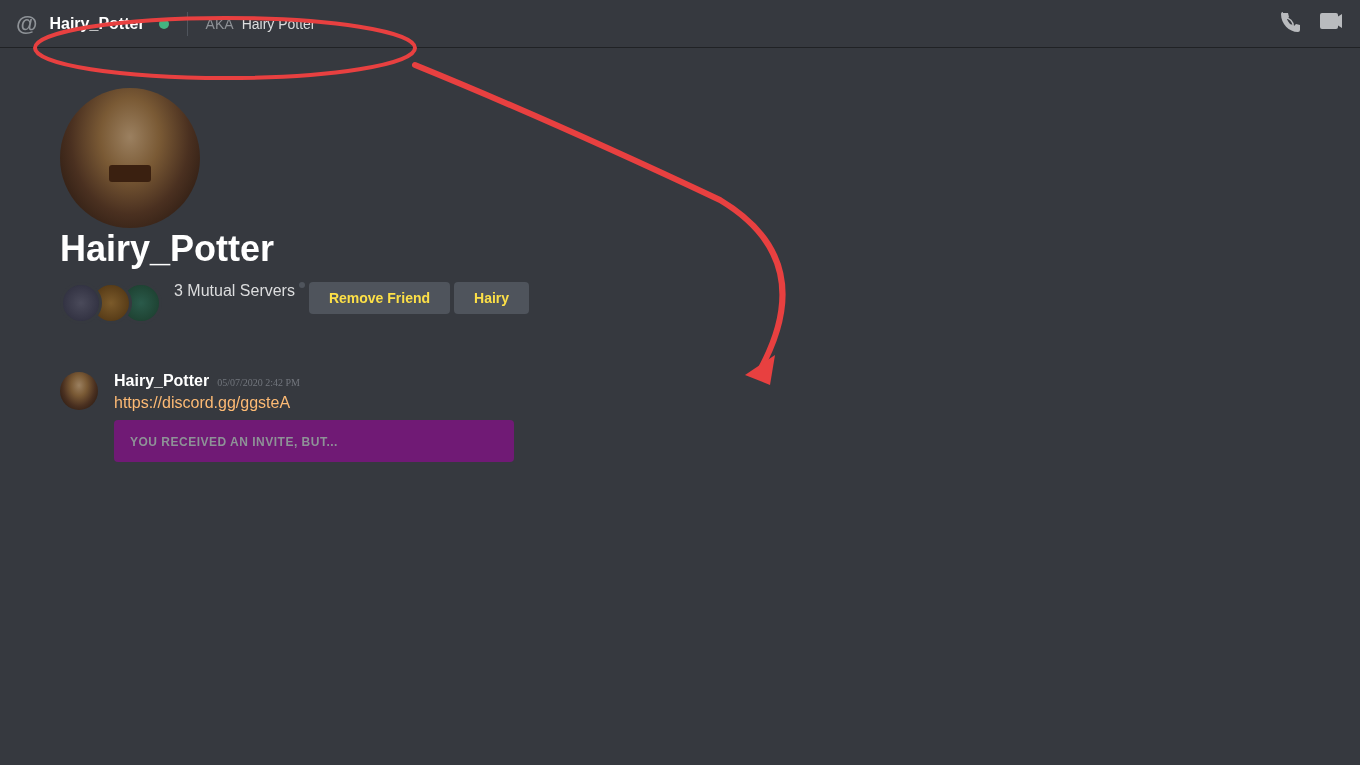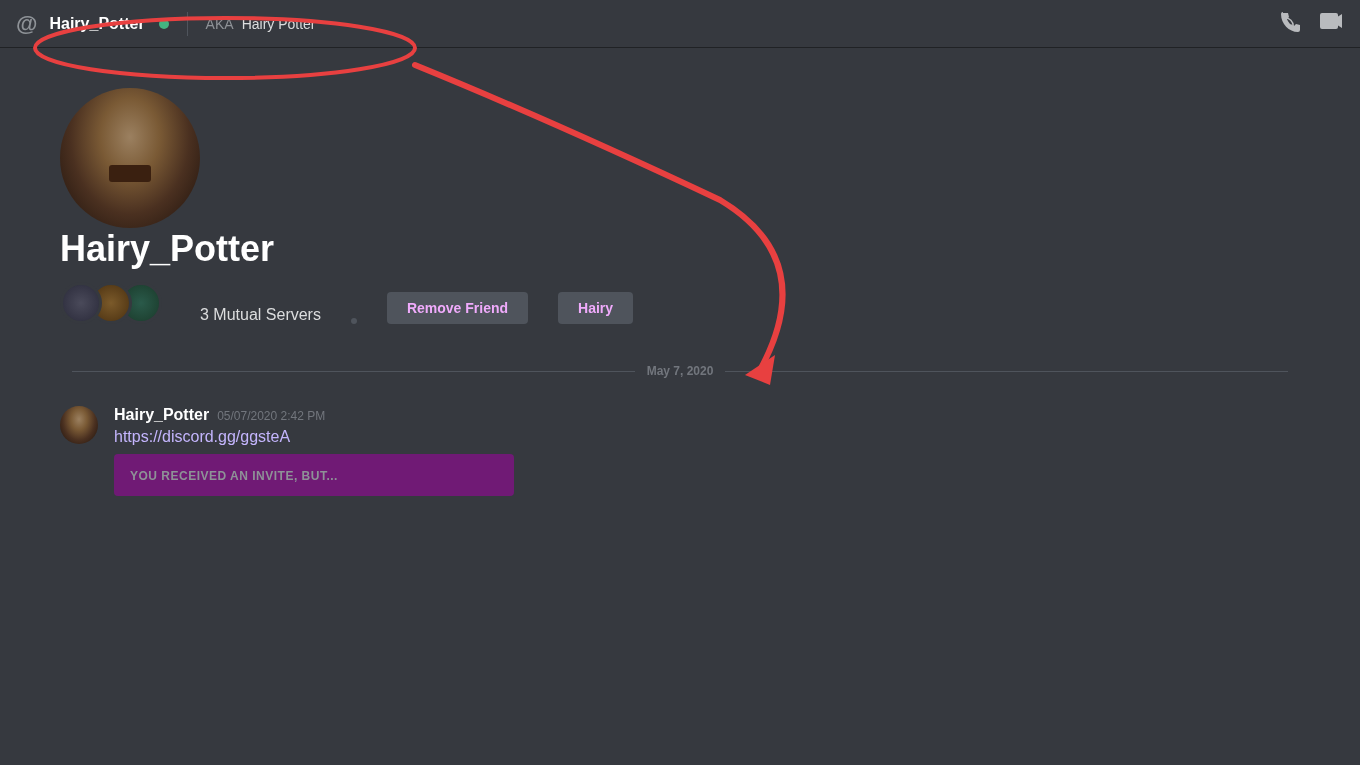--- a/index.html
+++ b/index.html
@@ -101,22 +101,22 @@
     }
 
     .dm-history-text .mention {
       color: #ffffff;
       font-weight: 600;
     }
 
     
     .mutual-row {
       display: flex;
-      align-items: flex-end;
-      gap: 30px;
+      align-items: flex-start;
+      gap: 4px;
       margin-bottom: 40px;
     }
 
     .mutual-avatars {
       display: flex;
       align-items: center;
     }
 
     .mutual-avatar {
       width: 42px;
@@ -160,21 +160,21 @@
     }
 
     .action-button {
       padding: 8px 20px;
       border-radius: 4px;
       font-size: 14px;
       font-weight: 600;
       cursor: pointer;
       border: none;
       background-color: #4f545c;
-      color: #f0abfc;
+      color: #fde047;
     }
 
     
     .date-divider {
       display: flex;
       align-items: center;
       justify-content: center;
       margin: 20px 0;
       color: #72767d;
       font-size: 12px;
@@ -210,26 +210,27 @@
       margin-bottom: 4px;
     }
 
     .message-author {
       font-size: 16px;
       font-weight: 600;
       color: #ffffff;
     }
 
     .message-timestamp {
-      font-size: 12px;
+      font-size: 10px;
       color: #72767d;
+      font-family: Liberation Serif, serif;
     }
 
     .message-link {
-      color: #c4b5fd;
+      color: #fdba74;
       font-size: 16px;
       text-decoration: none;
     }
 
     .invite-box {
       background-color: #701a75;
       border-radius: 4px;
       padding: 12px 16px;
       margin-top: 8px;
       max-width: 400px;
@@ -338,23 +339,20 @@
       <div class="mutual-avatar srv3">
         <div class="mutual-avatar-inner"></div>
       </div>
     </div>
     <span class="mutual-text">3 Mutual Servers</span>
     <div class="separator-dot"></div>
     <button class="action-button">Remove Friend</button>
     <button class="action-button">Hairy</button>
   </div>
 
-  <div class="date-divider">
-    <span>May 7, 2020</span>
-  </div>
 
   <div class="message-container">
     <div class="small-avatar-img"></div>
     <div class="message-content">
       <div class="message-header">
         <span class="message-author">Hairy_Potter</span>
         <span class="message-timestamp">05/07/2020 2:42 PM</span>
       </div>
       <a class="message-link" href="#">https://discord.gg/ggsteA</a>
       <div class="invite-box">

